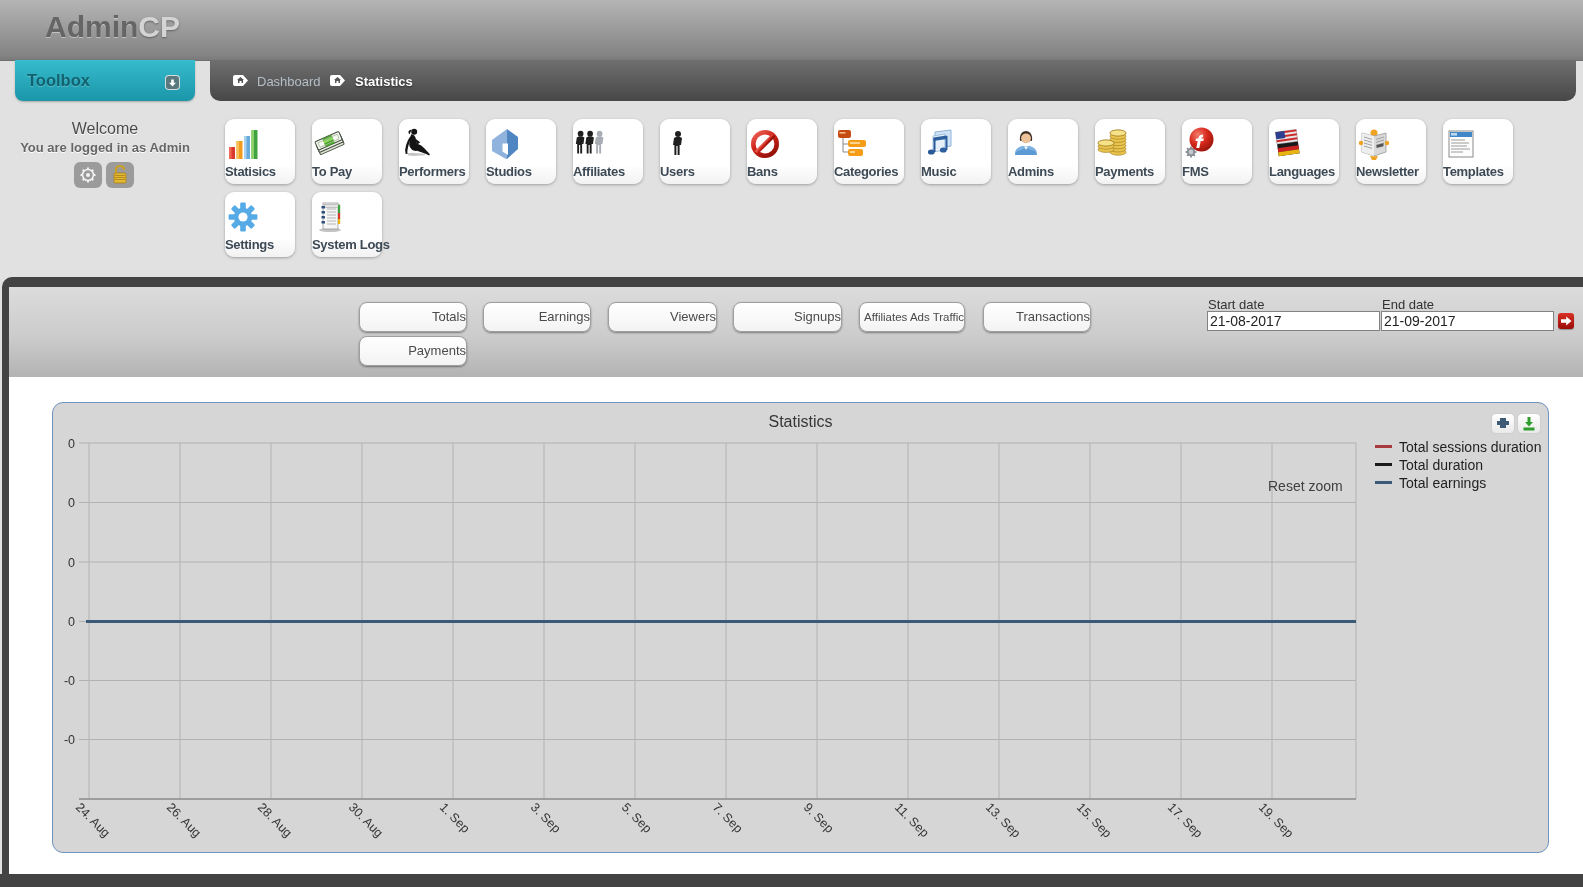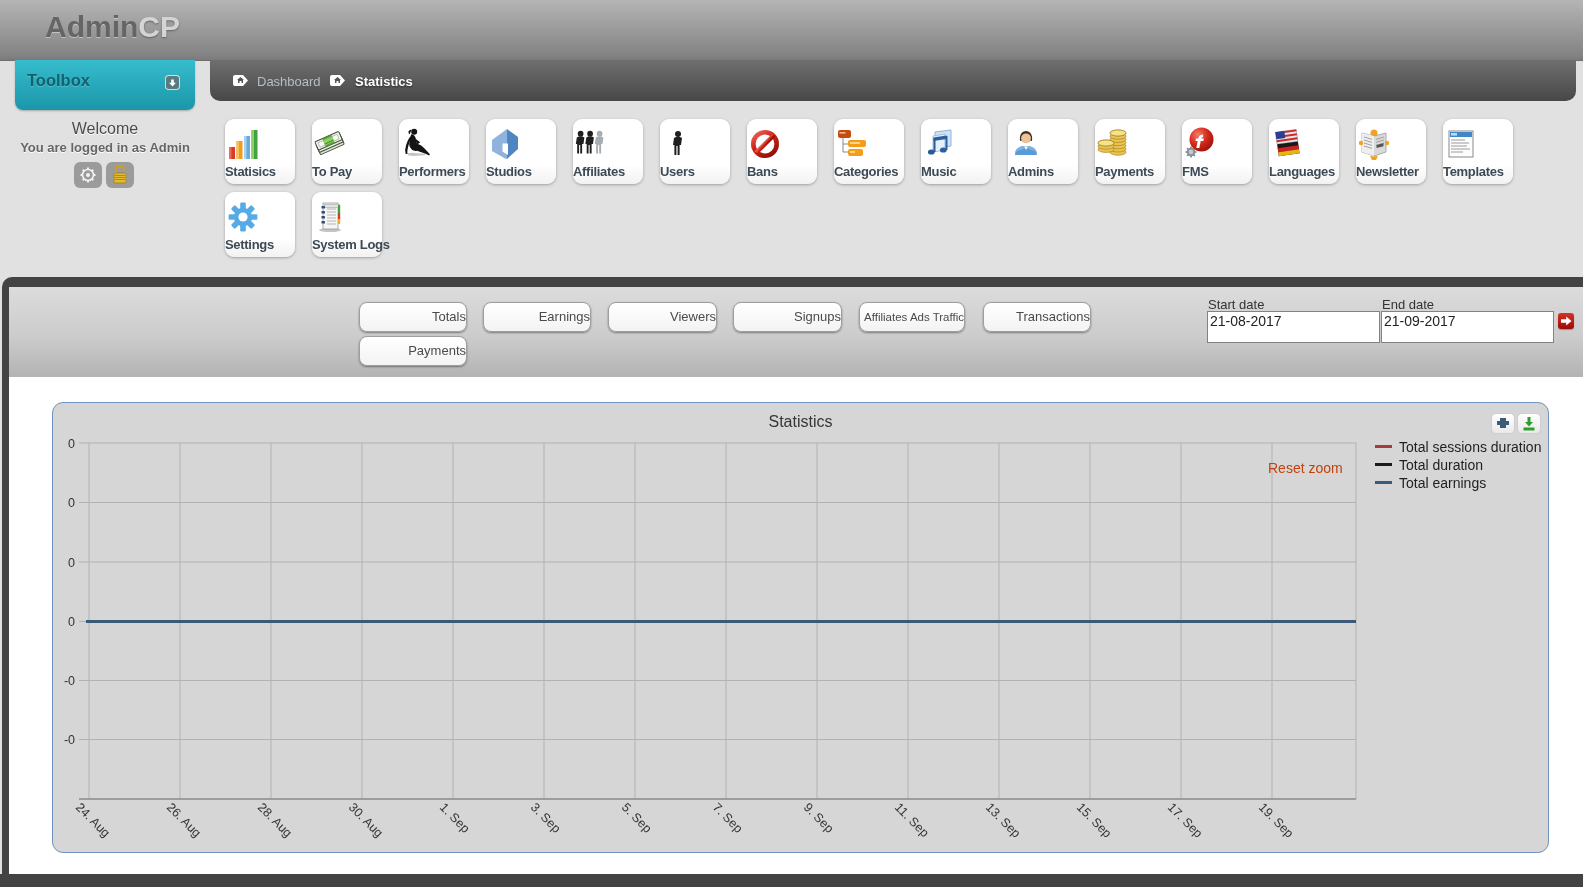--- a/index.html
+++ b/index.html
@@ -1,48 +1,48 @@
 <!DOCTYPE html>
 <html><head>
 <meta charset="utf-8">
 <style>
 html,body{margin:0;padding:0}
 body{width:1583px;height:887px;position:relative;background:#e1e1e1;font-family:"Liberation Sans",sans-serif;overflow:hidden}
 .abs{position:absolute}
 #hdr{left:0;top:0;width:1583px;height:60px;background:linear-gradient(#b5b5b5,#9d9d9d 45%,#838383 92%,#7a7a7a);border-bottom:1px solid #6f6f6f}
 #logo{left:45px;top:10px;font-size:30px;font-weight:bold;color:#656565;text-shadow:0 1px 0 rgba(255,255,255,0.4);letter-spacing:0px}
 #logo span{color:#d4d4d4;text-shadow:0 1px 2px rgba(60,60,60,0.6);letter-spacing:0}
-#toolbox{left:15px;top:60px;width:180px;height:50px;background:linear-gradient(#36bccd,#1b96a9);border-radius:0 0 8px 8px;box-shadow:0 1px 2px rgba(0,0,0,0.25)}
+#toolbox{left:15px;top:60px;width:180px;height:41px;background:linear-gradient(#36bccd,#1b96a9);border-radius:0 0 8px 8px;box-shadow:0 1px 2px rgba(0,0,0,0.25)}
 #toolbox .t{position:absolute;left:12px;top:11px;font-size:16.5px;font-weight:bold;color:#11616e;text-shadow:0 1px 1px rgba(255,255,255,0.25)}
 #toolbox .btn{position:absolute;left:150px;top:15px;width:13px;height:13px;border-radius:4px;background:rgba(105,105,105,0.75);border:1px solid rgba(255,255,255,0.75)}
 #crumb{left:210px;top:60px;width:1366px;height:41px;background:linear-gradient(#6f6f6f,#474747);border-radius:0 0 10px 10px}
 .cicon{position:absolute;top:14px;width:17px;height:13px}
 #crumb .d{position:absolute;left:47px;top:14px;font-size:13px;color:#b4bec6}
 #crumb .s{position:absolute;left:145px;top:14px;font-size:13px;font-weight:bold;color:#fff;text-shadow:0 1px 2px rgba(0,0,0,0.5)}
 #welc{left:0px;top:120px;width:210px;text-align:center}
 #welc .w{font-size:16px;font-weight:normal;color:#4a4a4a;text-shadow:0 1px 0 #fff}
 #welc .u{font-size:13px;font-weight:bold;color:#666;text-shadow:0 1px 0 #fff;margin-top:2px}
 .wbtn{position:absolute;top:162px;width:28px;height:26px;background:#9b9b9b;border-radius:6px}
 .card{position:absolute;width:70px;height:65px;background:linear-gradient(#ffffff,#ffffff 70%,#f2f2f2);border-radius:9px;box-shadow:0 1px 3px rgba(0,0,0,0.3);text-align:left}
 .card .ic{margin-top:7px;height:36px}
 .card .lb{white-space:nowrap;font-size:13px;font-weight:bold;color:#3d4a55;margin-top:2px;letter-spacing:-0.3px}
 #frame{left:2px;top:277px;width:1581px;height:610px;background:#434343;border-radius:10px 0 0 0}
 #tbar{left:9px;top:287px;width:1574px;height:90px;background:linear-gradient(#dcdcdc,#cccccc 55%,#b3b3b3)}
 #white{left:9px;top:377px;width:1574px;height:497px;background:#ffffff}
 #footer{left:0;top:874px;width:1583px;height:13px;background:#434343}
 .tab{position:absolute;height:28px;background:linear-gradient(#ffffff,#f3f3f3);border:1px solid #9e9e9e;border-radius:8px;box-shadow:0 1px 2px rgba(0,0,0,0.4);font-size:13px;font-weight:normal;color:#4a4a4a;text-align:right;line-height:28px}
 .dlab{position:absolute;font-size:13px;color:#333}
-.dinp{position:absolute;width:169px;height:18px;background:#fff;border:1px solid #828282;font-size:14px;color:#222;padding:0 0 12px 2px;line-height:18px}
+.dinp{position:absolute;width:169px;height:18px;background:#fff;border:1px solid #828282;font-size:14px;color:#222;padding:0 0 0 2px;line-height:18px}
 #gobtn{left:1558px;top:313px;width:16px;height:16px;border-radius:3px;background:linear-gradient(#d93025,#9a0c06);box-shadow:0 1px 1px rgba(0,0,0,0.3)}
 #panel{left:52px;top:402px;width:1495px;height:449px;background:#d6d6d6;border:1px solid #6f94bf;border-radius:11px}
 #ptitle{left:0;top:10px;width:1495px;text-align:center;font-size:16px;color:#363636}
 .expbtn{position:absolute;top:10px;width:22px;height:19px;background:linear-gradient(#ffffff,#e9e9e9);border:1px solid #cfcfcf;border-radius:5px}
 .lgtxt{position:absolute;left:1346px;font-size:14px;color:#1f1f1f}
 .lgdash{position:absolute;left:1322px;width:17px;height:3px}
-#rz{position:absolute;left:1215px;top:57px;font-size:14px;color:#c2410c}
+#rz{position:absolute;left:1215px;top:75px;font-size:14px;color:#404040}
 </style>
 </head>
 <body>
 <div id="hdr" class="abs"></div>
 <div id="logo" class="abs">Admin<span>CP</span></div>
 <div id="toolbox" class="abs">
     <div class="t">Toolbox</div>
     <div class="btn"><svg width="13" height="13" viewBox="0 0 15 15">
         <path d="M7.5 11 L3.5 6.5 L6 6.5 L6 3 L9 3 L9 6.5 L11.5 6.5 Z" fill="#fff"></path>
       </svg></div>

